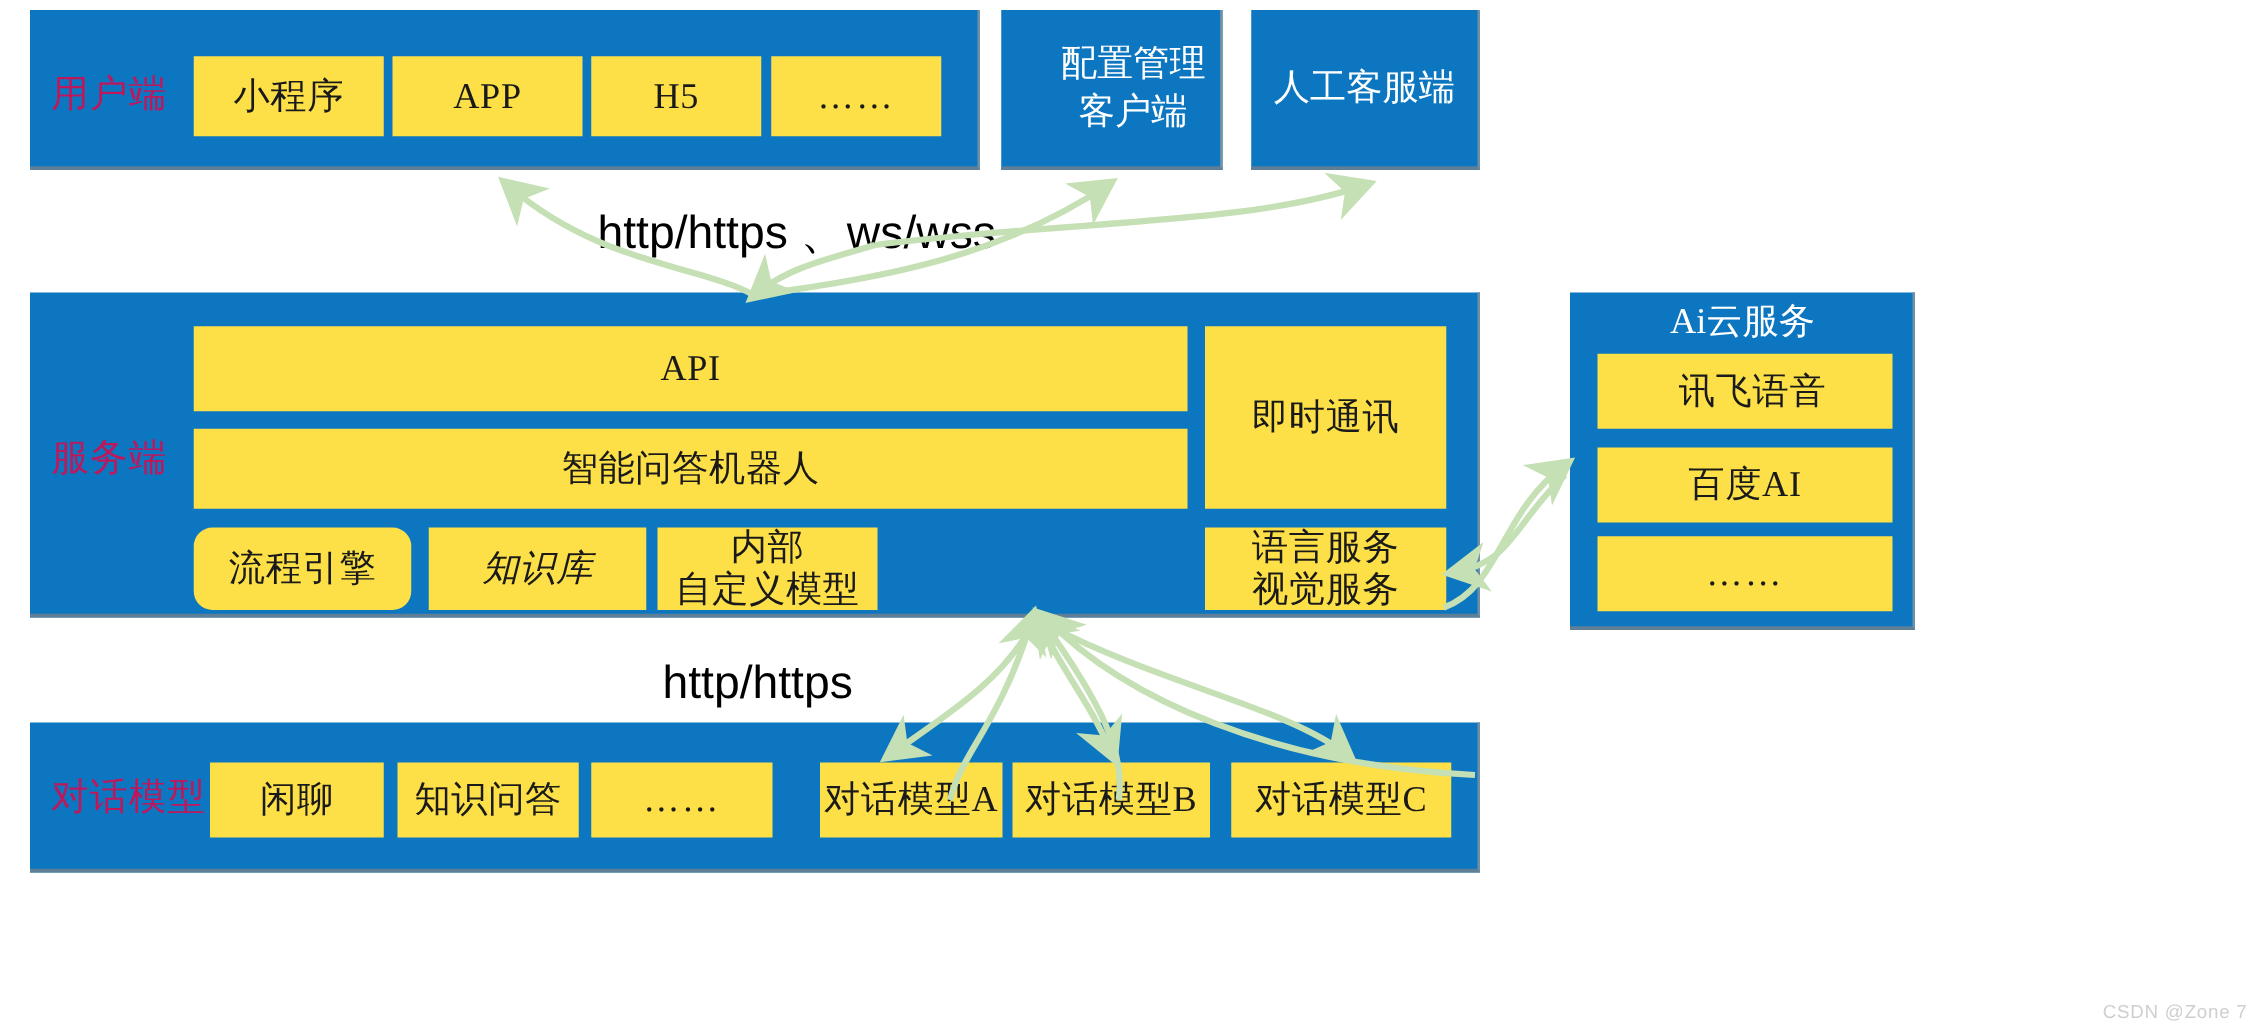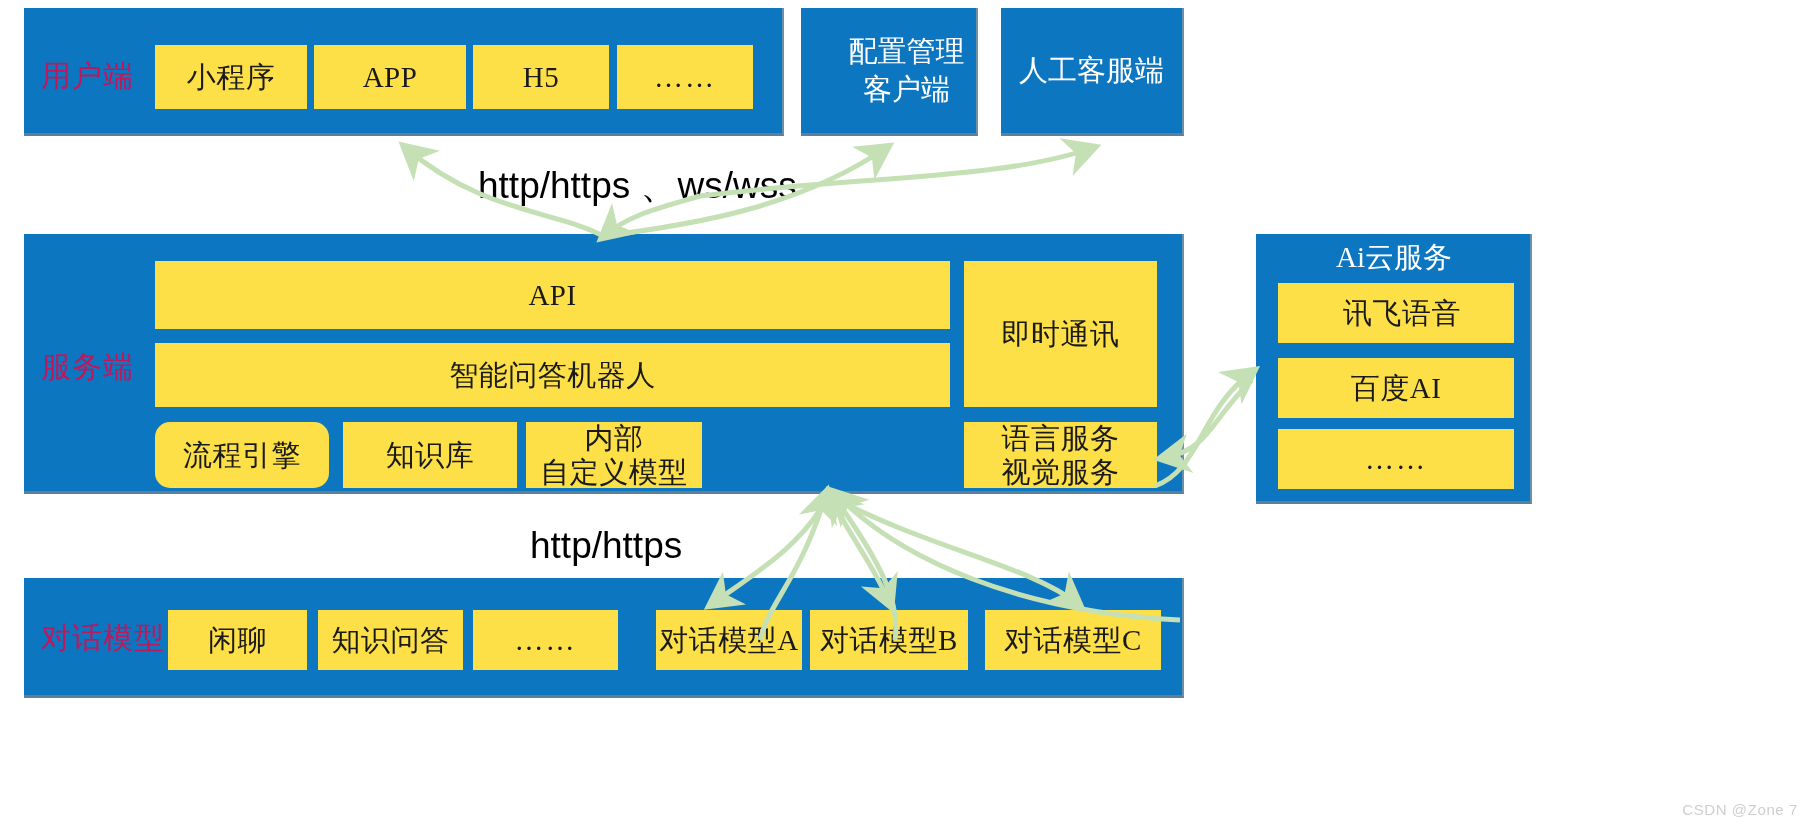--- a/index.html
+++ b/index.html
@@ -122,21 +122,21 @@
 
   <div class="conn-label" style="left:478px; top:167px;">http/https 、ws/wss</div>
 
   <div class="band" style="left:24px; top:234px; width:1160px; height:260px;"></div>
   <div class="band-label" style="left:41px; top:352px;">服务端</div>
 
   <div class="wbox" style="left:155px; top:261px; width:795px; height:68px;">API</div>
   <div class="wbox" style="left:155px; top:343px; width:795px; height:64px;">智能问答机器人</div>
 
   <div class="wbox" style="left:155px; top:422px; width:174px; height:66px;border-radius:15px;">流程引擎</div>
-  <div class="wbox" style="left:343px; top:422px; width:174px; height:66px;">知识库</div>
+  <div class="wbox" style="left:343px; top:422px; width:174px; height:66px;font-style:italic;">知识库</div>
   <div class="wbox" style="left:526px; top:422px; width:176px; height:66px;">
     <span>
       <span>内部</span><br>
       <span>自定义模型</span>
     </span>
   </div>
 
   <div class="wbox" style="left:964px; top:261px; width:193px; height:146px;">即时通讯</div>
   <div class="wbox" style="left:964px; top:422px; width:193px; height:66px;">
     <span>

